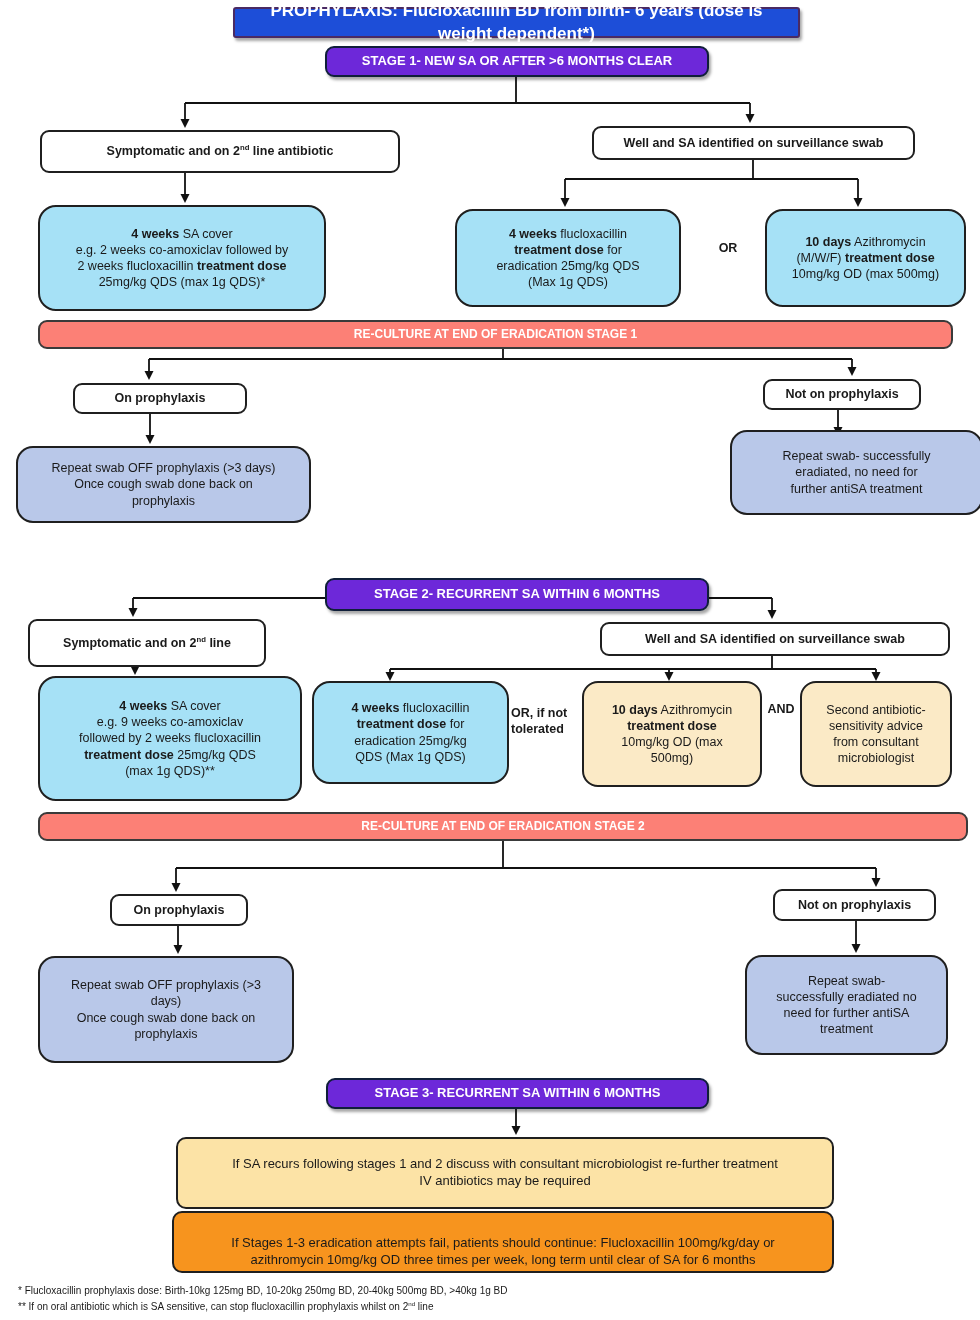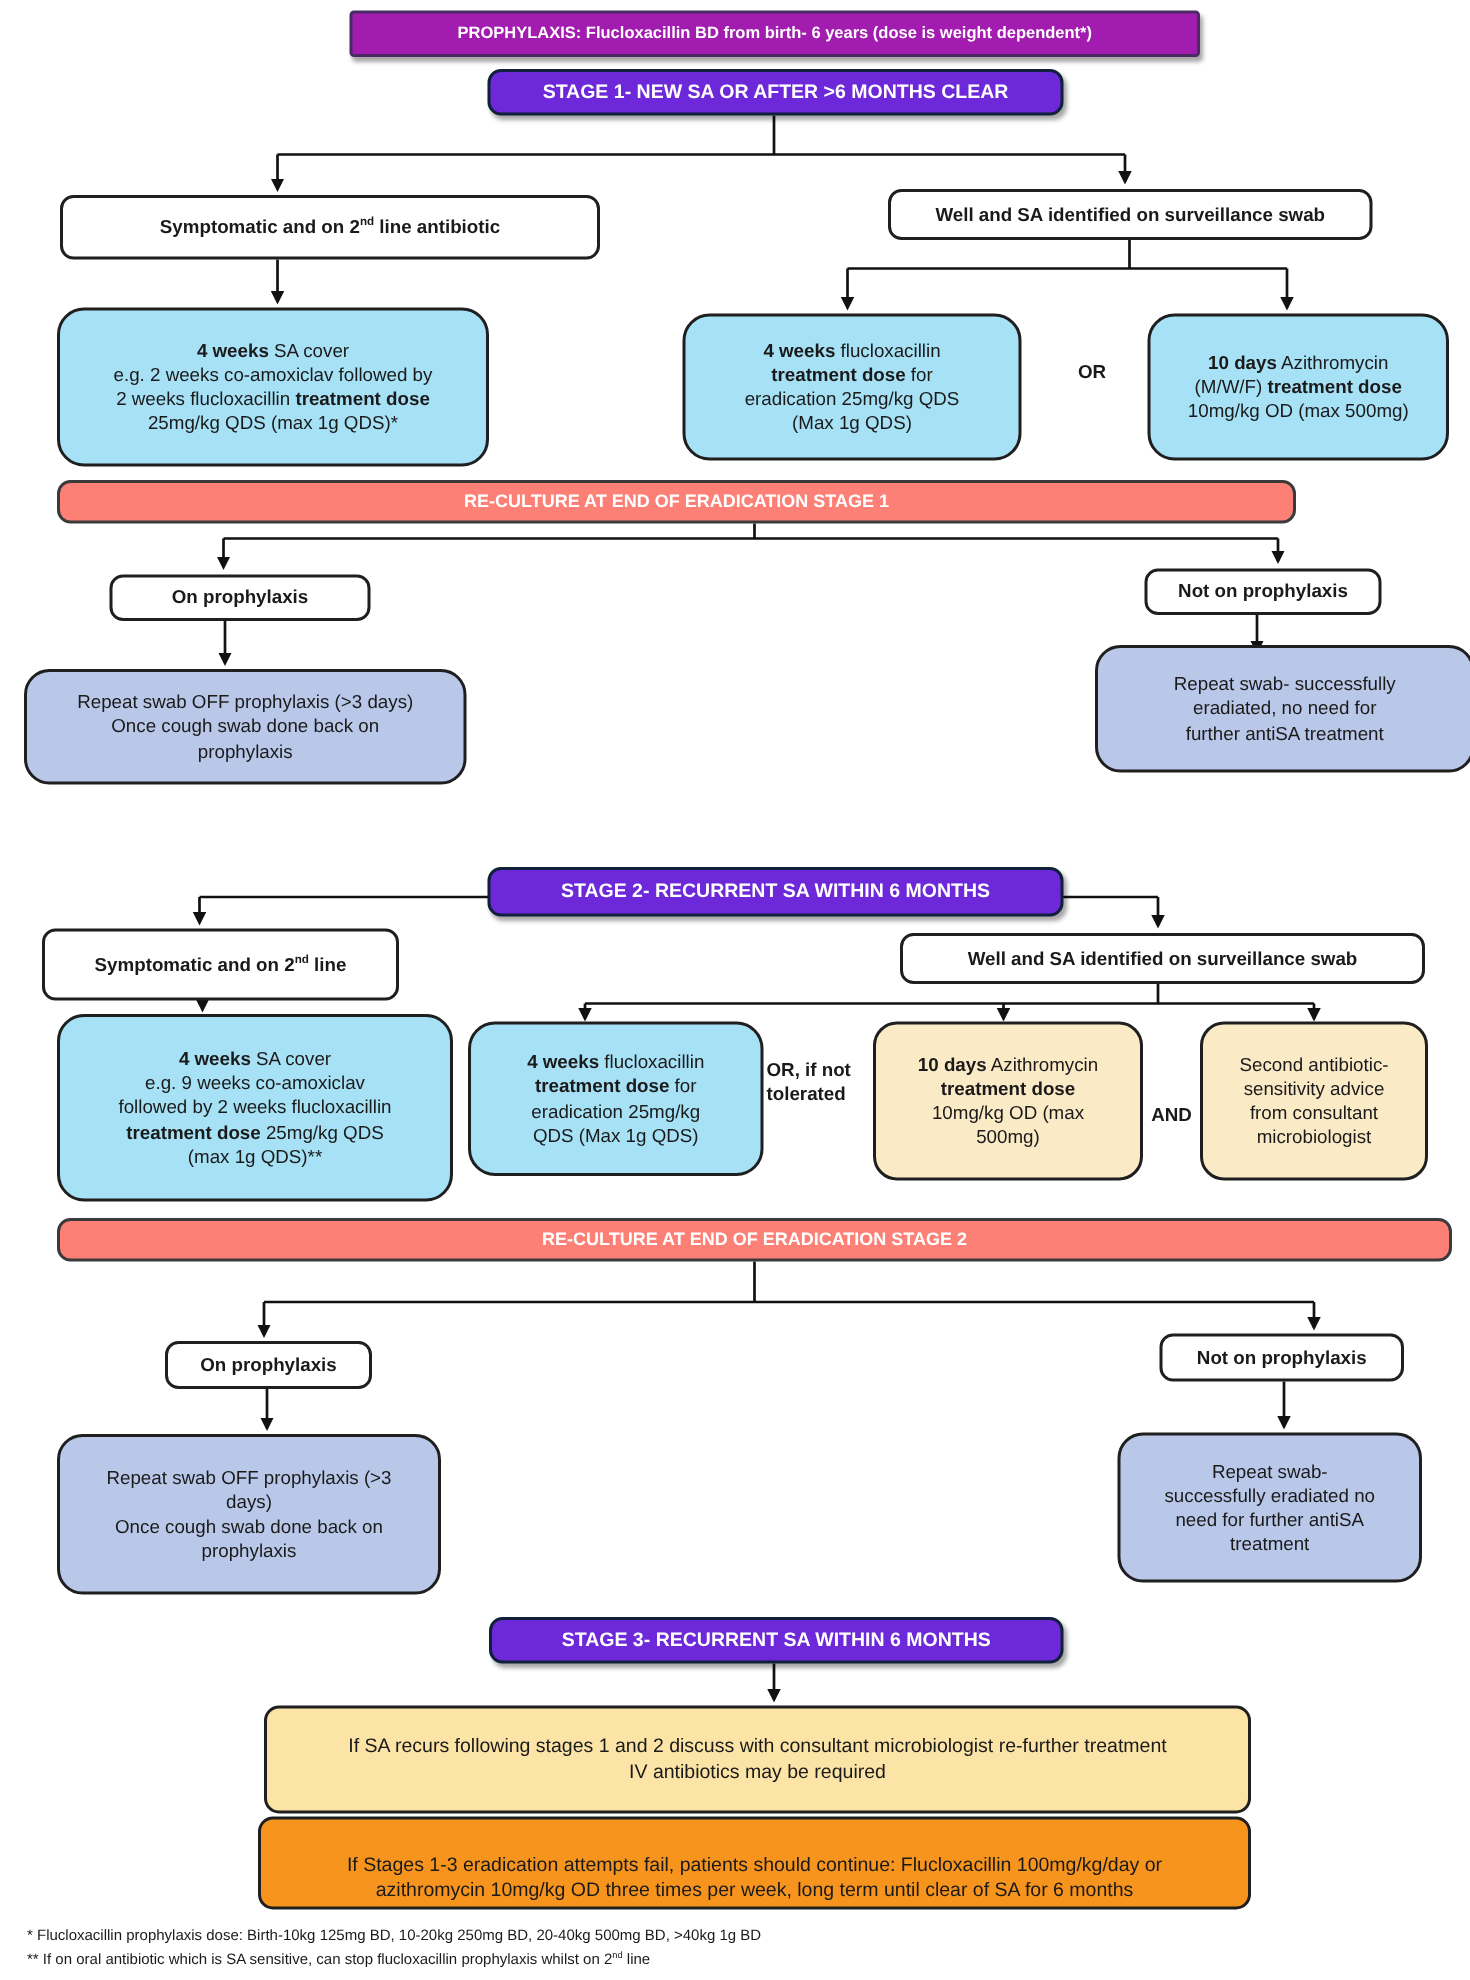--- a/index.html
+++ b/index.html
@@ -2,22 +2,22 @@
 <html><head>
 <meta charset="utf-8">
 <style>
   html,body{margin:0;padding:0;background:#ffffff;}
   .canvas{position:relative;width:980px;height:1320px;background:#ffffff;overflow:hidden;
           font-family:"Liberation Sans",sans-serif;color:#1a1a1a;}
   .connectors{position:absolute;left:0;top:0;z-index:1;}
   .box{position:absolute;box-sizing:border-box;border:2.5px solid #1f1f1f;z-index:2;
        display:flex;align-items:center;justify-content:center;text-align:center;
        line-height:1.3;font-size:12.5px;padding:2px 8px;}
-  .purple{background:#a21caf;border-color:#4a2a63;border-radius:3px;color:#fff;font-weight:bold;
-          font-size:11px;box-shadow:2px 3px 3px rgba(0,0,0,0.35);}
+  .purple{background:#1d4ed8;border-color:#4a2a63;border-radius:3px;color:#fff;font-weight:bold;
+          font-size:17px;box-shadow:2px 3px 3px rgba(0,0,0,0.35);}
   .navy{background:#6d28d9;border-color:#101f3a;border-radius:9px;color:#fff;font-weight:bold;
         font-size:13px;box-shadow:2px 3px 3px rgba(0,0,0,0.35);}
   .white{background:#ffffff;border-radius:9px;font-weight:bold;}
   .sky{background:#A6E1F6;border-radius:18px;}
   .salmon{background:#FC8076;border-color:#3a3a3a;border-radius:9px;color:#fff;font-weight:bold;font-size:12px;}
   .peri{background:#B9C8E9;border-radius:17px;}
   .cream{background:#FBEAC6;border-radius:16px;}
   .gold{background:#FCE3A6;border-radius:10px;font-size:13px;}
   .orange{background:#F7941E;border-radius:10px;font-size:13px;align-items:flex-end;}
   .floatlabel{position:absolute;z-index:2;font-weight:bold;font-size:12.5px;line-height:1.25;}
@@ -85,21 +85,21 @@
 
   <div class="box white" style="left:592px;top:126px;width:323px;height:34px">Well and SA  identified on surveillance swab</div>
   <div class="box sky" style="left:455px;top:209px;width:226px;height:98px">
       <div><span class="b">4 weeks</span><span> flucloxacillin</span><br><span class="b">treatment dose</span><span> for</span><br><span>eradication 25mg/kg QDS</span><br><span>(Max 1g QDS)</span></div>
     </div>
   <div class="floatlabel" style="left:708px;top:241px;width:40px;text-align:center">OR</div>
   <div class="box sky" style="left:765px;top:209px;width:201px;height:98px">
       <div><span class="b">10 days</span><span> Azithromycin</span><br><span>(M/W/F) </span><span class="b">treatment dose</span><br><span>10mg/kg OD (max 500mg)</span></div>
     </div>
 
-  <div class="box salmon" style="left:38px;top:320px;width:826px;height:29px">RE-CULTURE AT END OF ERADICATION STAGE 1</div>
+  <div class="box salmon" style="left:38px;top:320px;width:915px;height:29px">RE-CULTURE AT END OF ERADICATION STAGE 1</div>
   <div class="box white" style="left:73px;top:383px;width:174px;height:31px">On prophylaxis</div>
   <div class="box white" style="left:763px;top:379px;width:158px;height:31px">Not on prophylaxis</div>
   <div class="box peri" style="left:16px;top:446px;width:295px;height:77px">
       <div><span>Repeat swab OFF prophylaxis (&gt;3 days)</span><br><span>Once cough swab done back on</span><br><span>prophylaxis</span></div>
     </div>
   <div class="box peri" style="left:730px;top:430px;width:253px;height:85px">
       <div><span>Repeat swab- successfully</span><br><span>eradiated,  no need for</span><br><span>further   antiSA treatment</span></div>
     </div>
 
   <div class="box navy" style="left:325px;top:578px;width:384px;height:33px">STAGE 2- RECURRENT SA WITHIN 6 MONTHS</div>
@@ -112,21 +112,21 @@
   <div class="box white" style="left:600px;top:622px;width:350px;height:34px">Well and SA identified on surveillance swab</div>
   <div class="box sky" style="left:312px;top:681px;width:197px;height:103px">
       <div><span class="b">4 weeks</span><span> flucloxacillin</span><br><span class="b">treatment dose</span><span> for</span><br><span>eradication 25mg/kg</span><br><span>QDS (Max 1g QDS)</span></div>
     </div>
   <div class="floatlabel" style="left:511px;top:706px;width:72px;text-align:left">
       <div><span class="b">OR, if not</span><br><span class="b">tolerated</span></div>
     </div>
   <div class="box cream" style="left:582px;top:681px;width:180px;height:106px">
       <div><span class="b">10 days</span><span> Azithromycin</span><br><span class="b">treatment dose</span><br><span>10mg/kg OD (max</span><br><span>500mg)</span></div>
     </div>
-  <div class="floatlabel" style="left:763px;top:736px;width:36px;text-align:center">AND</div>
+  <div class="floatlabel" style="left:763px;top:702px;width:36px;text-align:center">AND</div>
   <div class="box cream" style="left:800px;top:681px;width:152px;height:106px">
       <div><span>Second antibiotic-</span><br><span>sensitivity advice</span><br><span>from consultant</span><br><span>microbiologist</span></div>
     </div>
 
   <div class="box salmon" style="left:38px;top:812px;width:930px;height:29px">RE-CULTURE AT END OF ERADICATION STAGE 2</div>
   <div class="box white" style="left:110px;top:894px;width:138px;height:32px">On prophylaxis</div>
   <div class="box white" style="left:773px;top:889px;width:163px;height:32px">Not on prophylaxis</div>
   <div class="box peri" style="left:38px;top:956px;width:256px;height:107px">
       <div><span>Repeat swab OFF prophylaxis (&gt;3</span><br><span>days)</span><br><span>Once cough swab done back on</span><br><span>prophylaxis</span></div>
     </div>

